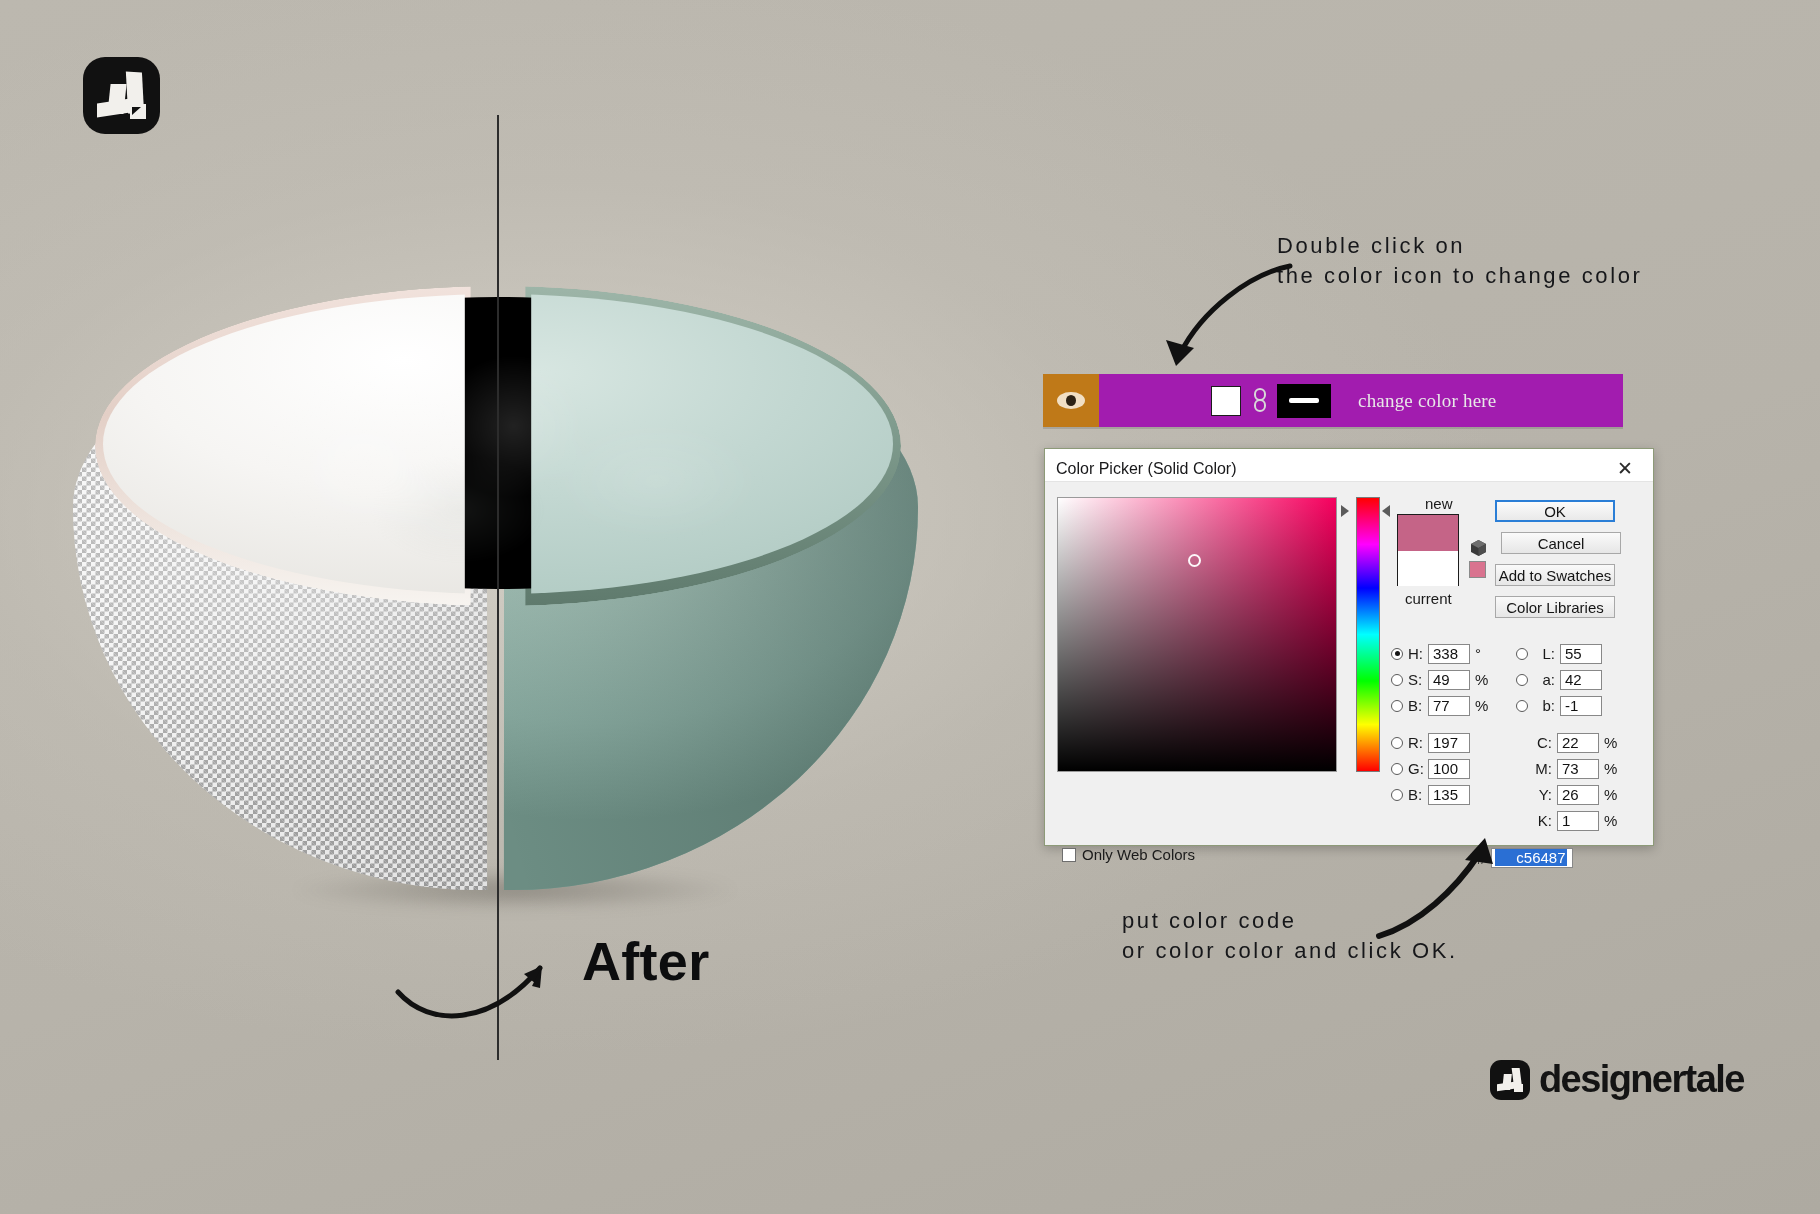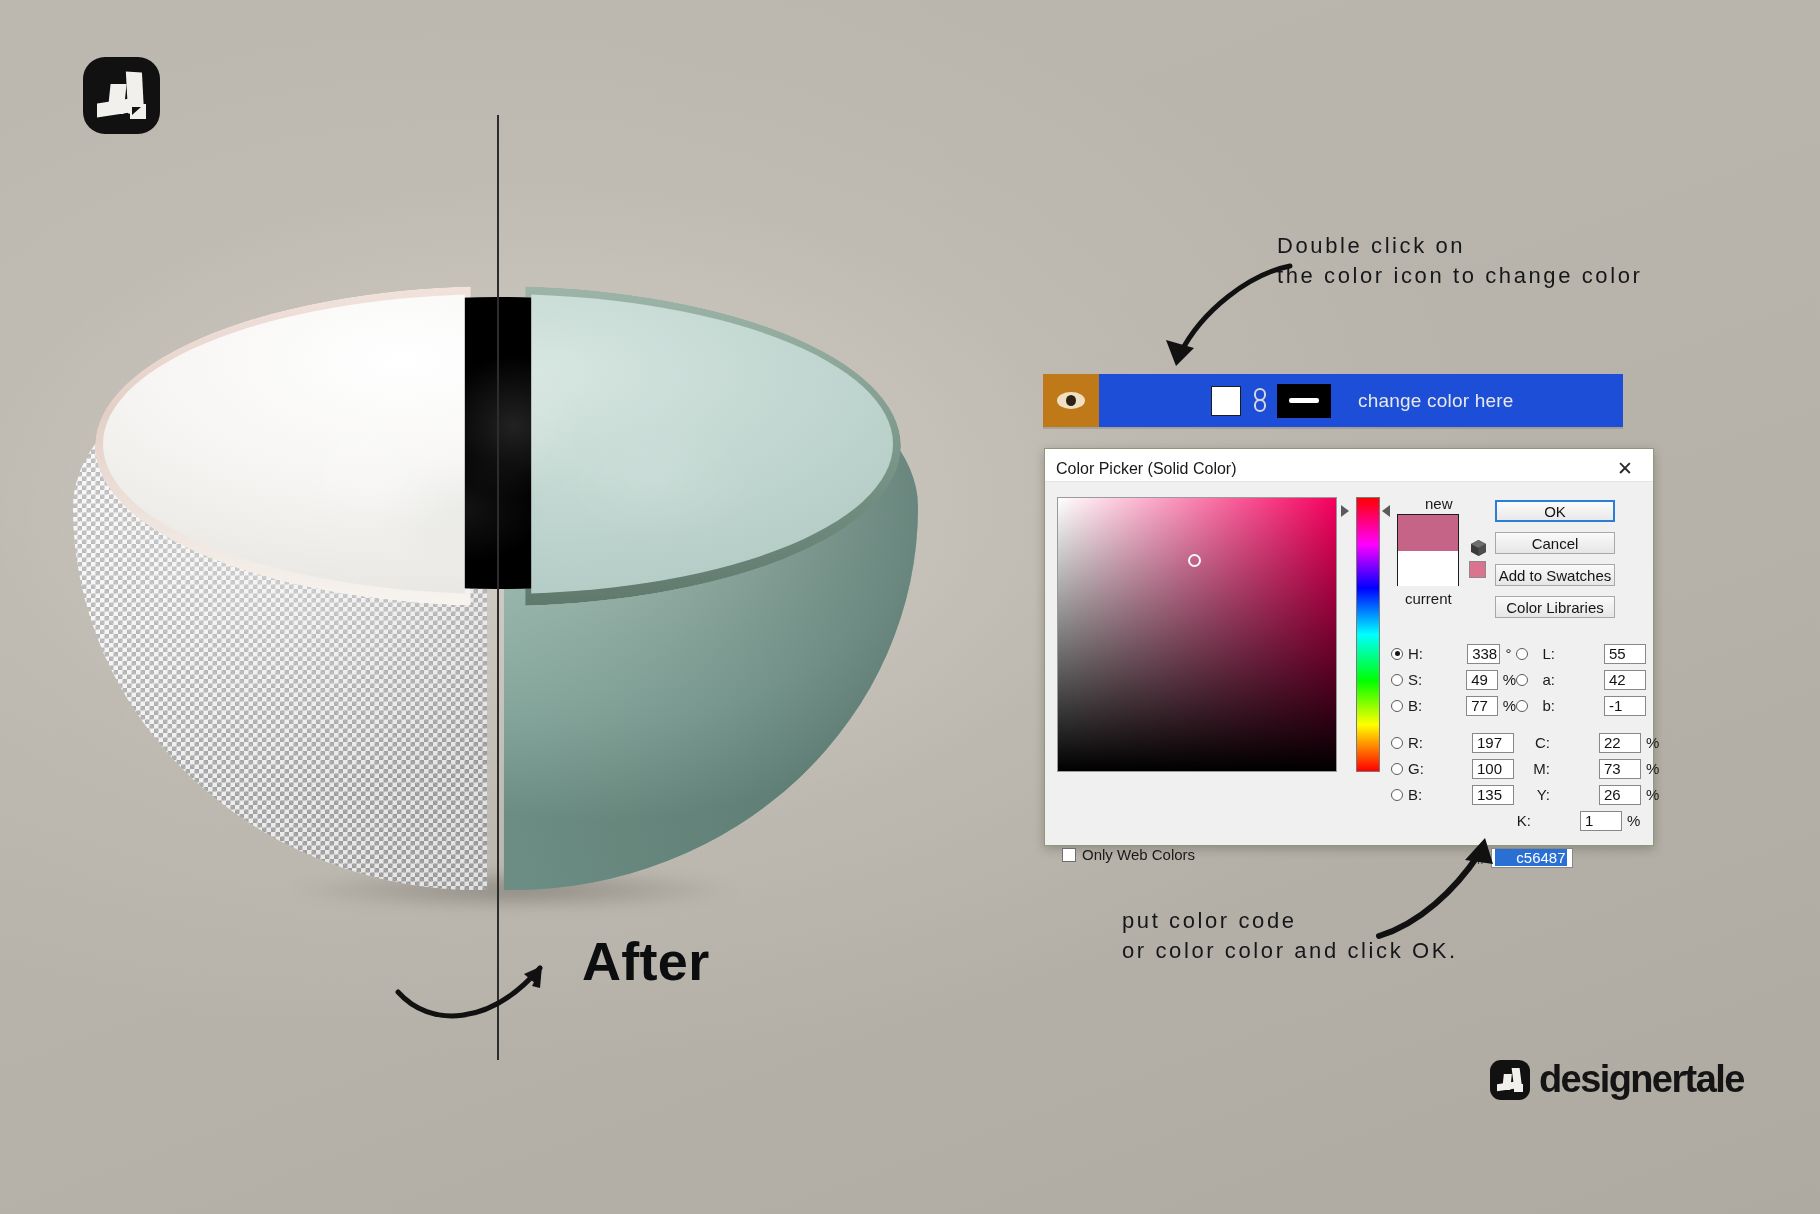--- a/index.html
+++ b/index.html
@@ -250,40 +250,40 @@
     border:1px solid #8a8a8a;
   }
 
   .btn{
     position:absolute; left:450px; width:120px; height:22px;
     background:linear-gradient(#fafafa,#e6e6e6);
     border:1px solid #a8a8a8; font-size:15px; color:#141414;
     display:flex; align-items:center; justify-content:center; cursor:pointer;
   }
   .btn-ok{ top:18px; border:2px solid #2a7ed6; background:linear-gradient(#fbfbfb,#e9e9e9); }
-  .btn-cancel{ top:50px; }
+  .btn-cancel{ top:50px;margin-left:6px; }
   .btn-swatches{ top:82px; }
   .btn-libraries{ top:114px; }
 
   
   .fields{ position:absolute; left:346px; top:160px; width:250px; }
   .frow{ display:flex; align-items:center; height:23px; margin-bottom:3px; }
   .radio{
     width:12px; height:12px; border-radius:50%; border:1.5px solid #5a5a5a;
     background:#fff; margin-right:5px; flex:none; position:relative; cursor:pointer;
   }
   .radio.on:after{
     content:""; position:absolute; left:2.5px; top:2.5px; width:5px; height:5px;
     border-radius:50%; background:#161616;
   }
   .flabel{ width:20px; font-size:15px; }
   .finput{
     width:42px; height:20px; background:#fff; border:1px solid #888;
     font-size:15px; font-family:"Liberation Sans", sans-serif;
-    text-align:left; padding-left:4px; color:#121212; line-height:18px;margin-left:44px;
+    text-align:left; padding-left:4px; color:#121212; line-height:18px;
   }
   .funit{ margin-left:5px; font-size:15px; width:14px; }
   .fspacer{ width:14px; }
   .col-a{ display:flex; align-items:center; width:125px; }
   .col-b{ display:flex; align-items:center; }
   .col-b .flabel{ text-align:right; width:22px; margin-right:5px; }
 
   .hexrow{ position:absolute; left:432px; top:366px; display:flex; align-items:center; }
   .hexhash{ font-size:15px; margin-right:6px; }
   .hexinput{
@@ -360,21 +360,21 @@
 
   <div class="ann ann-top">
     <div>Double click on</div>
     <div>the color icon to change color</div>
   </div>
   <svg class="ann-arrow ann-arrow-top" viewBox="0 0 200 130">
     <path d="M150 18 C110 26, 62 62, 40 106" stroke="#111" stroke-width="5" fill="none" stroke-linecap="round"></path>
     <path d="M36 118 L26 92 L54 100 Z" fill="#111"></path>
   </svg>
 
-  <div class="layer-bar" style="background: #1d4ed8;">
+  <div class="layer-bar" style="background: #a21caf; font-family: Liberation Serif, serif;">
     <div class="eye-cell" style="background: rgb(191, 121, 24);">
       <span class="eye-icon">
         <span class="sclera"></span>
           <span class="pupil"></span>
       </span>
     </div>
     <div class="layer-swatch" style="background: rgb(255, 255, 255);"></div>
     <span class="link-icon">
       <span class="lk-a"></span>
         <span class="lk-b"></span>

